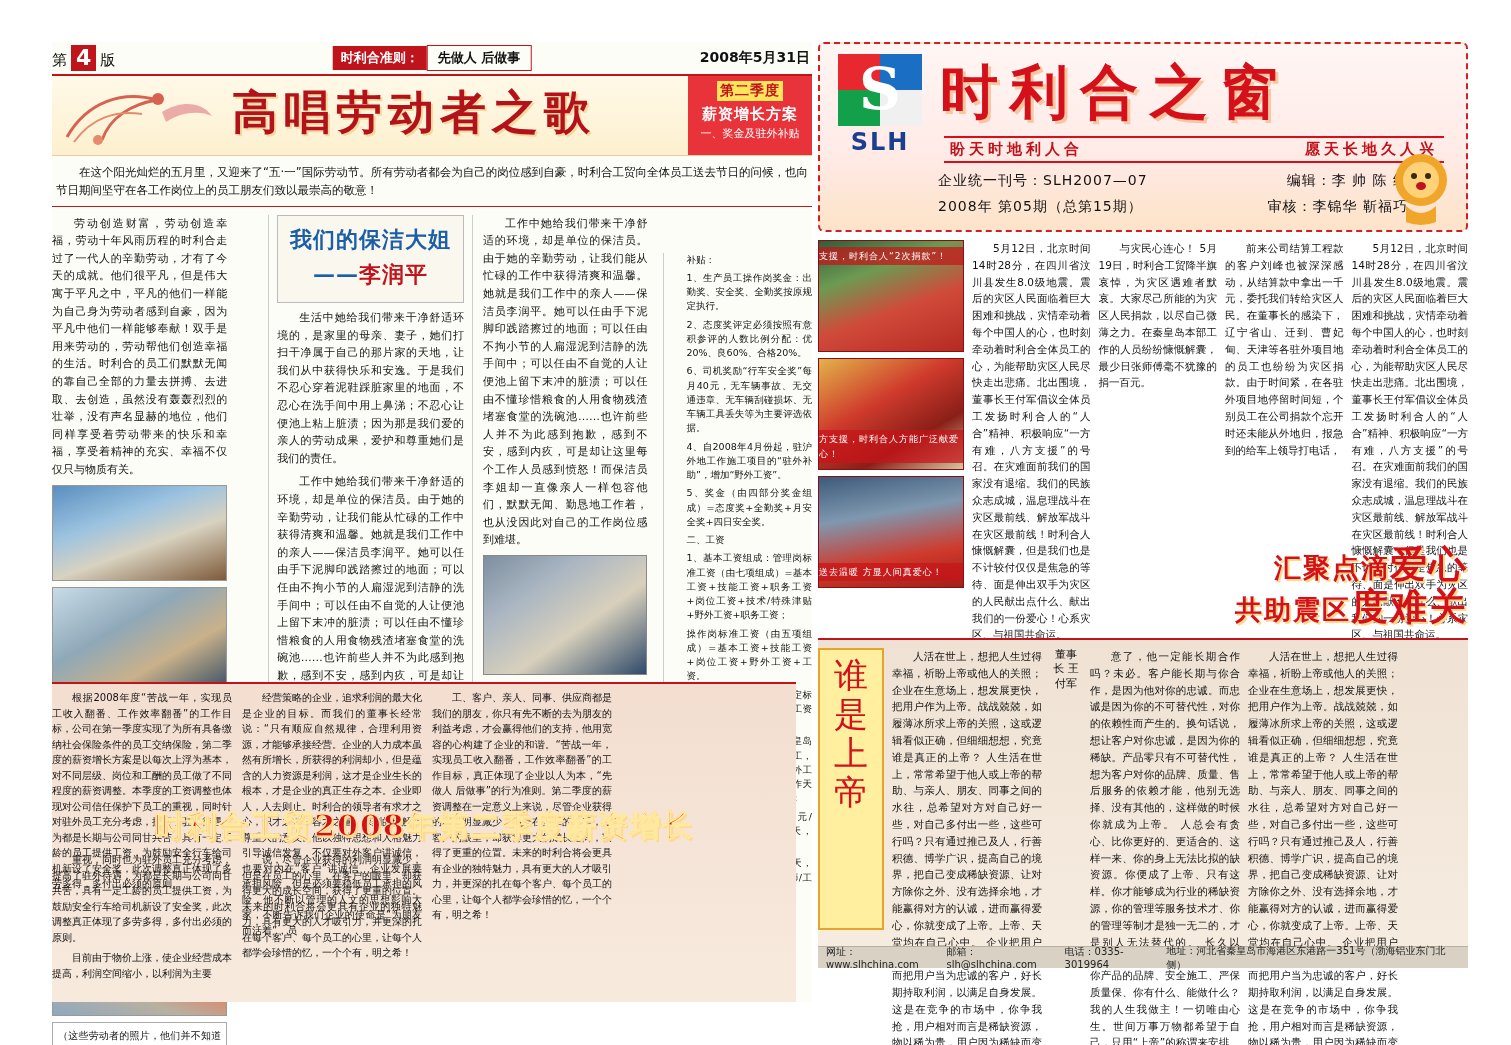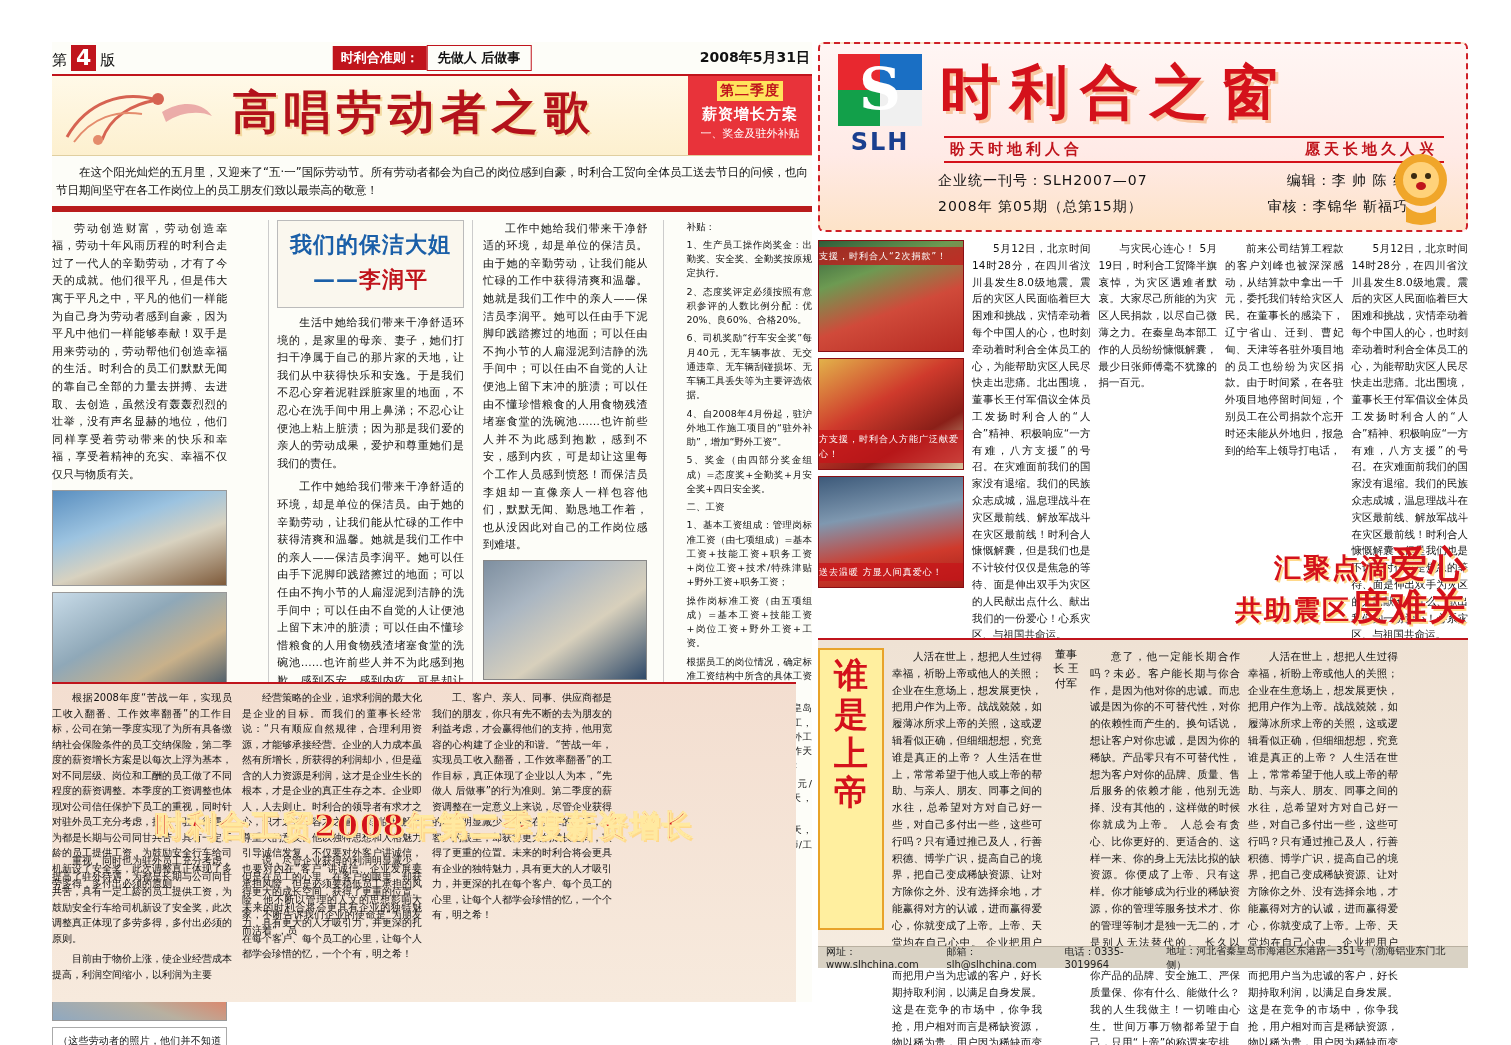--- a/index.html
+++ b/index.html
@@ -54,32 +54,32 @@
     position:absolute; right:0; top:0; width:124px; height:96px;
     background:#e8333a; color:#fff; text-align:center; padding-top:4px;
   }
   .corner-badge .l1 { font-size:14px; font-weight:bold; letter-spacing:1px; background:#ffe45c; color:#c0141c; display:inline-block; padding:1px 3px;}
   .corner-badge .l2 { font-size:15px; font-weight:bold; margin-top:4px; letter-spacing:1px;}
   .corner-badge .l3 { font-size:11px; margin-top:3px; line-height:1.25; letter-spacing:0;}
 
   .lead {
     padding:8px 4px 6px 4px; font-size:11.5px; line-height:1.55; color:#111; text-align:justify;
     text-indent:2em;
-    border-bottom:6px solid #b91c1c;
+    border-bottom:1px solid #b91c1c;
   }
 
   .cols {
     display:flex; gap:10px; padding-top:8px; height:540px;
   }
   .col { font-size:11px; line-height:1.6; color:#111; text-align:justify;}
   .col p { margin:0 0 6px 0; text-indent:2em;}
   .col-1 { width:180px; }
   .col-2 { width:210px; border-left:1px solid #ccc; border-right:1px solid #ccc; padding:0 8px;margin-left:31px;}
   .col-3 { width:175px; padding-right:6px;}
-  .col-4 { width:152px; font-size:10px; line-height:1.5; border-left:1px solid #ccc; padding-left:22px;}
+  .col-4 { width:152px; font-size:10px; line-height:1.5; border-left:1px solid #ccc; padding-left:22px;margin-top:38px;}
 
   .photo {
     width:100%; height:96px; margin:6px 0; position:relative; overflow:hidden; border:1px solid #999;
   }
   .photo .cap { position:absolute; bottom:2px; right:3px; color:#fff; font-size:9px; text-shadow:0 0 2px #000;}
   .ph1 { background:linear-gradient(160deg,#5a8fc0 0%,#9cc3e0 35%,#d8d2c0 60%,#7e5a3a 100%); }
   .ph2 { background:linear-gradient(150deg,#c8dbe8 0%,#8fa8b8 40%,#c9b18a 70%,#4a5b6a 100%); }
   .ph3 { background:linear-gradient(140deg,#9fc4e2 0%,#cfd8d0 45%,#e0b070 75%,#6f4f30 100%); }
   .ph4 { background:linear-gradient(200deg,#d9453c 0%,#e67a5c 40%,#b8b0a0 70%,#8fa8c0 100%); }
 
@@ -108,21 +108,21 @@
   .lower-cols { display:flex; gap:10px; height:110px; }
   .lower-cols .lc { width:180px; font-size:10px; line-height:1.55; text-align:justify; color:#111;}
   .lower-cols .lc p { margin:0 0 5px 0; text-indent:2em;}
   .banner-red {
     margin:6px 0; text-align:center;
     font-family:"DejaVu Serif", serif; font-weight:bold; font-size:30px; color:#d4111b;
     -webkit-text-stroke:1px #ffe9a0;
     letter-spacing:2px;
     text-shadow:2px 2px 0 #ffd98a;
   }
-  .lower-cols2 { display:flex; gap:10px; height:150px; }
+  .lower-cols2 { display:flex; gap:10px; height:150px;font-family:Liberation Mono, monospace; }
   .lower-cols2 .lc { width:180px; font-size:10px; line-height:1.55; text-align:justify; color:#111;}
   .lower-cols2 .lc p { margin:0 0 5px 0; text-indent:2em;}
 
   
   .right-page {
     position:absolute; left:818px; top:42px; width:650px; height:960px;
   }
   .nameplate {
     position:relative; height:190px; border:2px dashed #cf2027; border-radius:6px;
     background:linear-gradient(180deg,#fff6f4,#ffeae6 60%,#fde3c8);
@@ -190,21 +190,21 @@
 
   .bottom-area { position:relative; margin-top:6px; height:330px;
     background:linear-gradient(180deg,#efe2d4,#f6ece0);
     border-top:2px solid #c0141c; padding-top:8px;}
   .bottom-cols { display:flex; gap:8px; height:282px;}
   .vtitle {
     width:66px; text-align:center; background:#ffef9f; border:2px solid #e8a32a;
     padding:6px 2px;
   }
   .vtitle span {
-    display:block; font-family:"DejaVu Serif", serif; font-size:34px; font-weight:bold;
+    display:block; font-family:"DejaVu Serif", serif; font-size:34px; font-weight:normal;
     color:#d4111b; line-height:1.15;
   }
   .bc { font-size:10.5px; line-height:1.6; text-align:justify; color:#111;}
   .bc p { margin:0 0 6px 0; text-indent:2em;}
   .bc-sig { width:32px; font-size:11px; text-align:center; line-height:1.3; color:#111;}
   .b1 { width:150px;} .b2 { width:150px;} .b3 { width:150px;}
   .footer-bar {
     position:absolute; left:0; right:0; bottom:0; height:22px;
     background:#d9d2c4; border-top:1px solid #b9b0a0;
     display:flex; align-items:center; justify-content:space-between;

